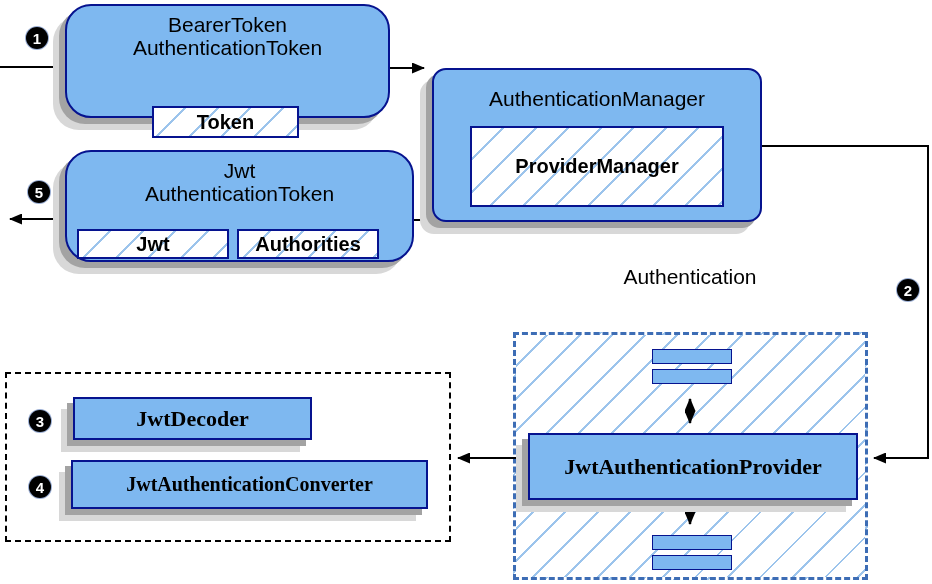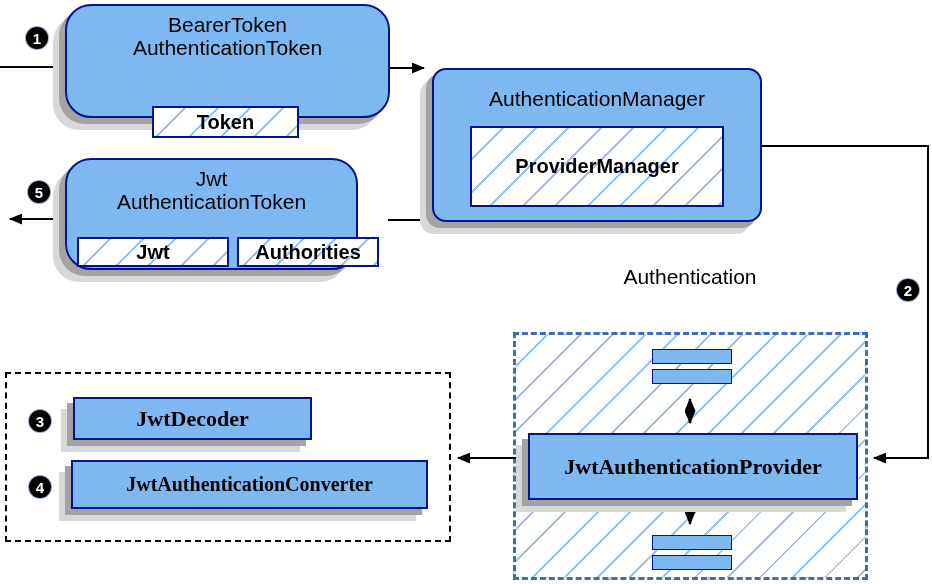--- a/index.html
+++ b/index.html
@@ -41,21 +41,21 @@
     border:1.5px solid var(--box-border);box-sizing:border-box;}
   .numcircle{position:absolute;z-index:4;width:22px;height:22px;border-radius:50%;
     background:#000;color:#fff;font-weight:bold;font-size:15px;
     display:flex;align-items:center;justify-content:center;
     box-shadow:0 0 0 1px rgba(70,105,175,.55);}
   
   #bearer{left:65px;top:4px;width:325px;height:114px;padding-top:7px;}
   #bearer .innerbox{left:85px;top:72px;width:147px;height:32px;margin-top:28px;}
   #am{left:432px;top:68px;width:330px;height:154px;padding-top:17px;border-radius:14px;}
   #am .innerbox{left:36px;top:56px;width:254px;height:81px;}
-  #jwttoken{left:65px;top:158px;width:293px;height:112px;padding-top:7px;}
+  #jwttoken{left:65px;top:150px;width:349px;height:112px;padding-top:7px;}
   #jwttoken .inner-jwt{left:10px;top:77px;width:152px;height:30px;}
   #jwttoken .inner-auth{left:170px;top:77px;width:142px;height:30px;}
   #providers-area{left:513px;top:332px;width:355px;height:248px;}
   #providers-label{position:absolute;left:560px;top:264px;width:260px;z-index:3;
     text-align:center;font-weight:normal;font-size:21px;line-height:25px;}
   #provider{left:528px;top:433px;width:330px;height:67px;font-size:22px;}
   #decoder{left:73px;top:397px;width:239px;height:43px;font-size:22px;}
   #converter{left:71px;top:460px;width:357px;height:49px;font-size:20px;}
   #blackdash{left:5px;top:372px;width:446px;height:170px;}
   #bar1{left:652px;top:349px;width:80px;height:15px;}

